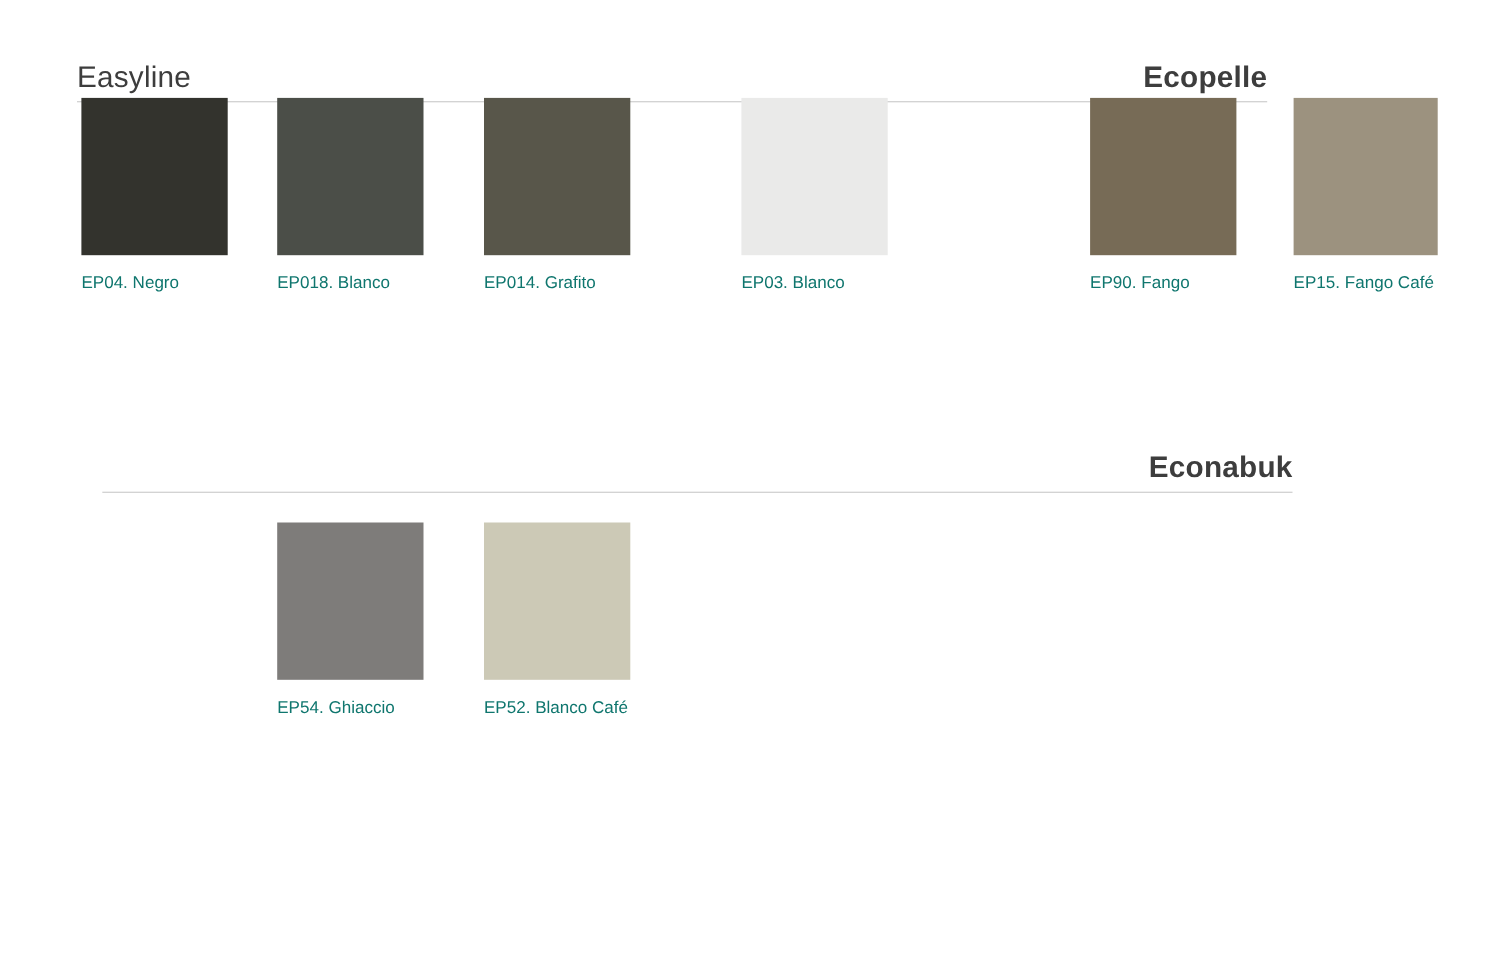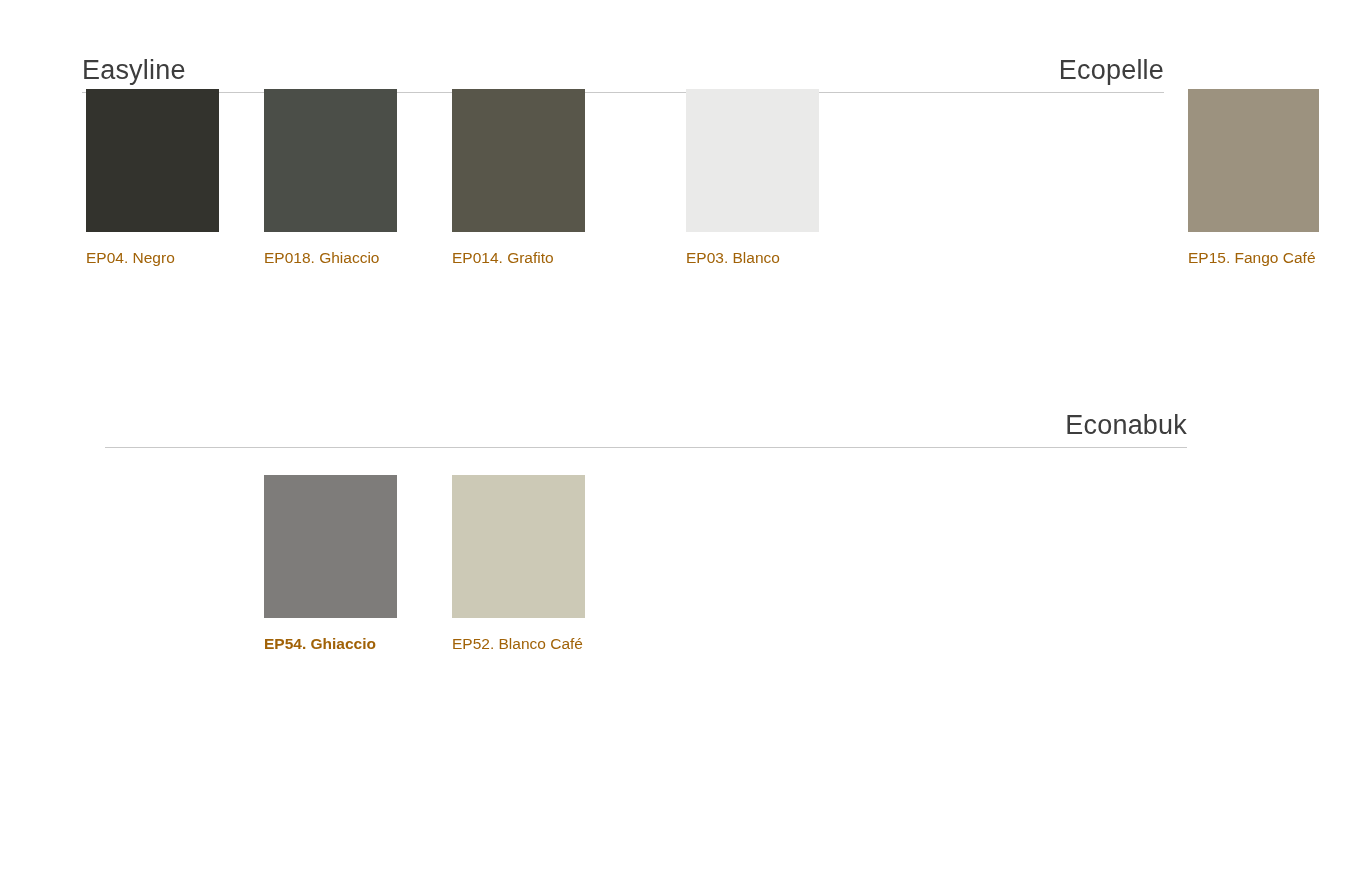--- a/index.html
+++ b/index.html
@@ -18,21 +18,21 @@
   }
 
   .page {
     position: absolute;
     inset: 0;
   }
 
   
   .section {
     position: absolute;
-    left: 16px;
+    left: 4px;
     width: 1212px;
   }
   .section-easyline { top: 38px; }
   .section-econabuk { top: 393px; padding-left: 23px; }
 
   .section-head {
     position: relative;
     height: 54px;
     margin: 0 64px 0 66px;
     border-bottom: 1px solid #c9c9c9;
@@ -41,21 +41,21 @@
   .head-right {
     position: absolute;
     bottom: 6px;
     font-size: 27px;
     font-weight: 400;
     letter-spacing: 0.2px;
     color: #3d3d3d;
     white-space: nowrap;
   }
   .head-left { left: 0; }
-  .head-right { right: 0; }
+  .head-right { right: 0; font-weight: bold; }
 
   
   .swatch-row {
     position: absolute;
     left: 70px;
     top: 51px;
     width: 1290px;
     height: 200px;
   }
   .section-econabuk .swatch-row { top: 82px; }
@@ -69,21 +69,21 @@
     width: 133px;
     height: 143px;
     display: block;
   }
   .swatch-cell.wide .swatch-chip { width: 131px; }
 
   .swatch-label {
     margin-top: 16px;
     font-size: 15.5px;
     line-height: 19px;
-    color: #a16207;
+    color: #0f766e;
     white-space: nowrap;
   }
 </style>
 </head>
 <body>
 
 <div class="page">
 
   <section class="section section-easyline">
     <div class="section-head">
@@ -93,53 +93,57 @@
 
     <div class="swatch-row">
 
       <div class="swatch-cell" style="left:0px;">
         <span class="swatch-chip" style="background:#33332d"></span>
         <div class="swatch-label">EP04. Negro</div>
       </div>
 
       <div class="swatch-cell" style="left:178px;">
         <span class="swatch-chip" style="background:#4b4e48"></span>
-        <div class="swatch-label">EP018. Ghiaccio</div>
+        <div class="swatch-label">EP018. Blanco</div>
       </div>
 
       <div class="swatch-cell" style="left:366px;">
         <span class="swatch-chip" style="background:#58564a"></span>
         <div class="swatch-label">EP014. Grafito</div>
       </div>
 
       <div class="swatch-cell" style="left:552px;padding-left:48px;">
         <span class="swatch-chip" style="background:#eaeae9"></span>
         <div class="swatch-label">EP03. Blanco</div>
       </div>
 
 
+      <div class="swatch-cell" style="left:917px;">
+        <span class="swatch-chip" style="background:#776b56"></span>
+        <div class="swatch-label">EP90. Fango</div>
+      </div>
 
       <div class="swatch-cell wide" style="left:1102px;">
         <span class="swatch-chip" style="background:#9c927f"></span>
         <div class="swatch-label">EP15. Fango Café</div>
       </div>
 
     </div>
   </section>
 
   <section class="section section-econabuk">
     <div class="section-head">
       <div class="head-left"></div>
       <div class="head-right">Econabuk</div>
     </div>
 
     <div class="swatch-row">
 
 
-      <div class="swatch-cell" style="left:178px;font-weight:bold;">
+      <div class="swatch-cell" style="left:178px;">
         <span class="swatch-chip" style="background:#7e7c7a"></span>
         <div class="swatch-label">EP54. Ghiaccio</div>
       </div>
 
       <div class="swatch-cell" style="left:366px;">
         <span class="swatch-chip" style="background:#ccc9b6"></span>
         <div class="swatch-label">EP52. Blanco Café</div>
       </div>
 
     </div>

